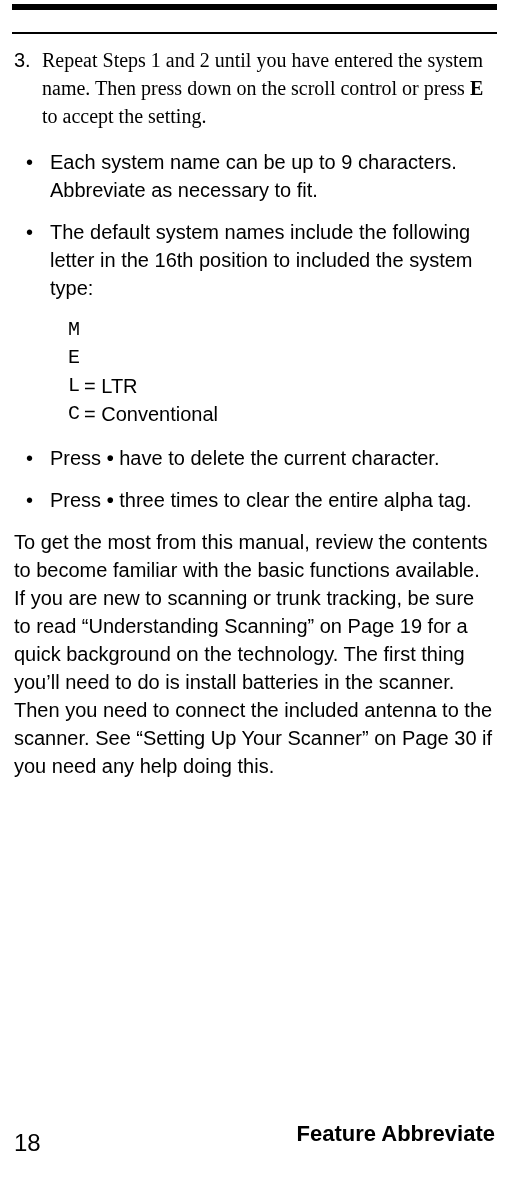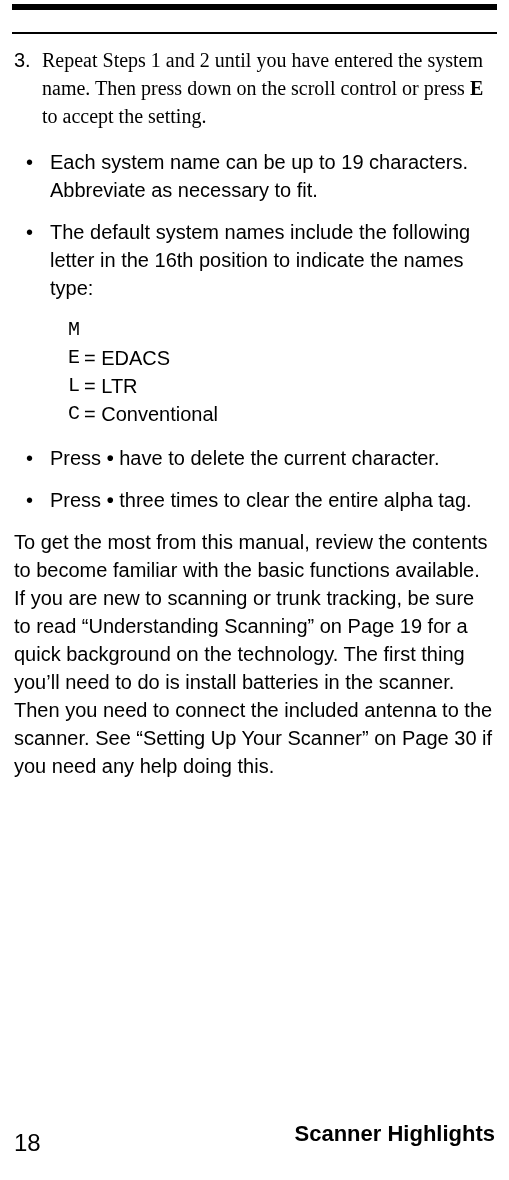--- a/index.html
+++ b/index.html
@@ -97,35 +97,34 @@
   <div class="numbered-item">
     <div class="num">3.</div>
     <div class="body">
       <span>Repeat Steps 1 and 2 until you have entered the system name. Then press down on the scroll control or press </span><span class="bold-key">E</span><span> to accept the setting.</span>
     </div>
   </div>
 
 
   <div class="bullet-item">
     <div class="dot">•</div>
-    <div class="body">Each system name can be up to 19 characters. Abbreviate as necessary to fit.</div>
+    <div class="body">Each system name can be up to 9 characters. Abbreviate as necessary to fit.</div>
   </div>
 
   <div class="bullet-item">
     <div class="dot">•</div>
-    <div class="body">The default system names include the following letter in the 16th position to indicate the names type:</div>
+    <div class="body">The default system names include the following letter in the 16th position to included the system type:</div>
   </div>
 
   <div class="indent-list">
     <div class="row">
       <span class="code">M</span>
     </div>
     <div class="row">
       <span class="code">E</span>
-      <span> = EDACS</span>
     </div>
     <div class="row">
       <span class="code">L</span>
       <span> = LTR</span>
     </div>
     <div class="row">
       <span class="code">C</span>
       <span> = Conventional</span>
     </div>
   </div>
@@ -141,14 +140,14 @@
     <div class="dot">•</div>
     <div class="body">
       <span>Press </span><span class="bold-key"> • </span><span> three times to clear the entire alpha tag.</span>
     </div>
   </div>
 
   <div class="paragraph">To get the most from this manual, review the contents to become familiar with the basic functions available. If you are new to scanning or trunk tracking, be sure to read “Understanding Scanning” on Page 19 for a quick background on the technology. The first thing you’ll need to do is install batteries in the scanner. Then you need to connect the included antenna to the scanner. See “Setting Up Your Scanner” on Page 30 if you need any help doing this.</div>
 
 </div>
 
-<div class="footer">Scanner Highlights</div>
+<div class="footer">Feature Abbreviate</div>
 <div class="page-num">18</div>
 
 </body></html>

